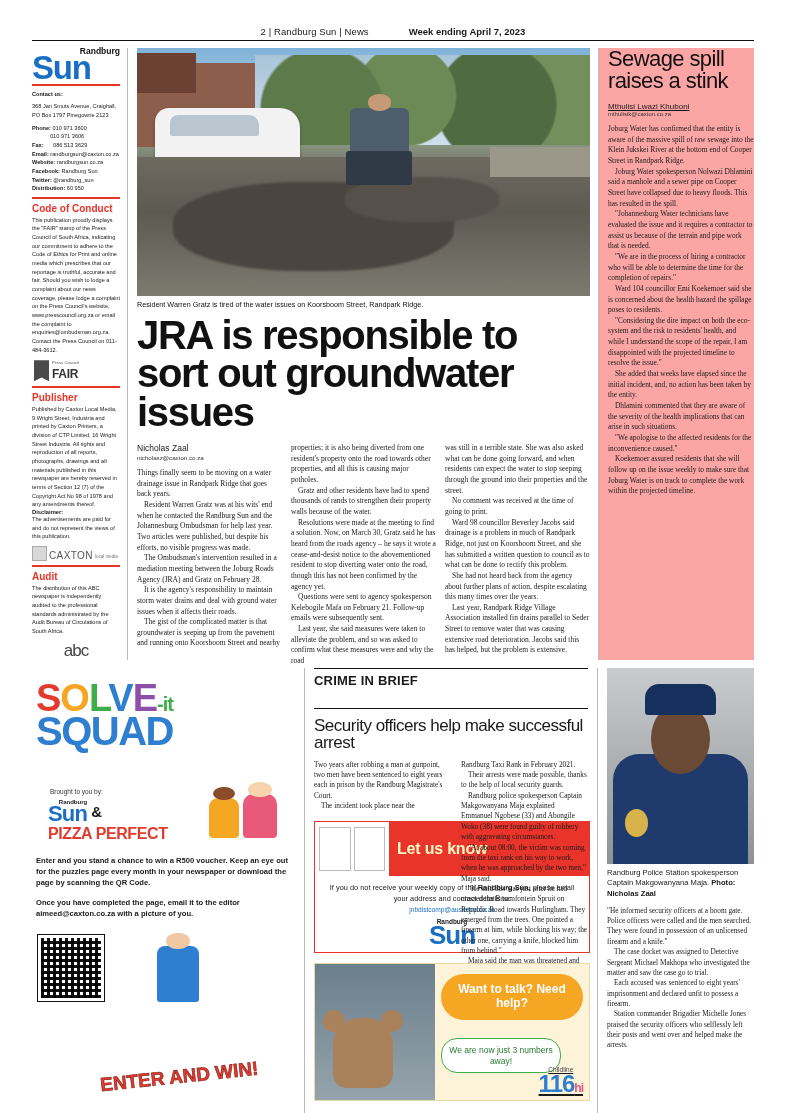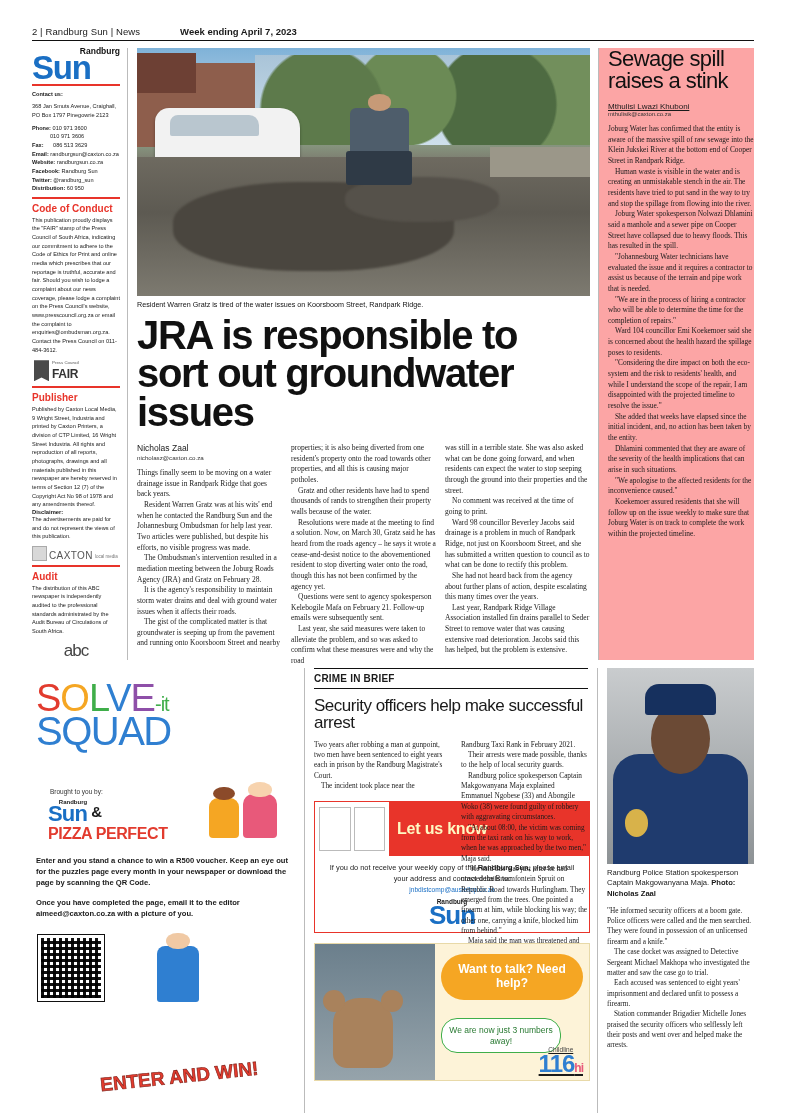--- a/index.html
+++ b/index.html
@@ -8,21 +8,21 @@
     background: #ffffff;
     font-family: "Liberation Serif", serif;
     color: #1a1a1a;
     overflow: hidden;
     position: relative;
   }
   .page { width: 786px; height: 1113px; padding: 26px 32px 10px 32px; position: relative; }
 
   
   .topbar {
-    display: flex; justify-content: flex-start; align-items: flex-end;
+    display: flex; justify-content: center; align-items: flex-end;
     border-bottom: 1.6px solid #111;
     padding-bottom: 3px;
     font-family: "Liberation Sans", sans-serif;
     gap: 40px;
   }
   .topbar-left { font-size: 9.5px; letter-spacing: .1px; }
   .topbar-right { font-size: 9.5px; font-weight: 700; }
 
   
   .grid {
@@ -117,21 +117,21 @@
   
   .lower { display:flex; margin-top: 8px; height: 452px; }
   .lw-left { width: 272px; padding-right: 9px; }
   .lw-mid  { width: 294px; padding: 0 9px; border-left:.8px solid #bbb; border-right:.8px solid #bbb;}
   .lw-right{ width: 156px; padding-left: 9px; }
 
   
   .ad {
     background:#fff; height: 100%; position:relative; overflow:hidden;
   }
-  .ad-solve { font-family:"Liberation Sans",sans-serif; font-weight:400; position:relative; margin: 14px 0 0 4px;}
+  .ad-solve { font-family:"Liberation Sans",sans-serif; font-weight:700; position:relative; margin: 14px 0 0 4px;}
   .ad-solve .w1 { font-size:38px; letter-spacing:-1px; line-height:.85; }
   .ad-solve .w1 .c1{color:#e23b2e;} .ad-solve .w1 .c2{color:#f5a623;} .ad-solve .w1 .c3{color:#3fae49;}
   .ad-solve .w1 .c4{color:#2f7fd1;} .ad-solve .w1 .c5{color:#8e4fa8;}
   .ad-solve .it { font-size:20px; color:#3fae49; }
   .ad-solve .w2 { font-size:40px; letter-spacing:-1.5px; line-height:.85; color:#2f7fd1; }
   .brought { font-family:"Liberation Sans",sans-serif; font-size:6.5px; color:#333; margin: 40px 0 0 18px; line-height:1.2;}
   .ad-brands { display:flex; align-items:center; gap:4px; margin: 4px 0 0 16px; }
   .ad-brands .sunlogo { font-family:"Liberation Sans",sans-serif; line-height:.8; }
   .ad-brands .sunlogo .sm{font-size:6px;font-weight:700;display:block;text-align:right;}
   .ad-brands .sunlogo .big{font-size:22px;font-weight:700;color:#1a6fc4;letter-spacing:-.8px;}
@@ -147,21 +147,21 @@
      position:absolute; right:36px; bottom:34px; text-align:center; line-height:.95; -webkit-text-stroke:.6px #7a1a12;}
   .mascot { position:absolute; right:96px; bottom:118px; width:42px; height:56px; background:#2f7fd1; border-radius:8px 8px 3px 3px;}
   .mascot:before{content:"";position:absolute;left:22%;top:-24%;width:56%;height:30%;background:#f0c9a4;border-radius:50%;}
   .char2 { position:absolute; right:18px; top:126px; width:34px; height:44px; background:#e8597a; border-radius:10px 10px 4px 4px;}
   .char2:before{content:"";position:absolute;left:14%;top:-28%;width:72%;height:34%;background:#f7d3ae;border-radius:50% 50% 45% 45%;}
   .char3 { position:absolute; right:56px; top:130px; width:30px; height:40px; background:#f5a623; border-radius:9px 9px 4px 4px;}
   .char3:before{content:"";position:absolute;left:14%;top:-28%;width:72%;height:34%;background:#8b4a2a;border-radius:50%;}
 
   
   .kicker-rule { border-top:1.4px solid #111; margin-bottom:4px; }
-  .kicker { font-family:"Liberation Sans",sans-serif; font-weight:700; font-size:10px; letter-spacing:.2px; padding-bottom:4px;
+  .kicker { font-family:"Liberation Sans",sans-serif; font-weight:700; font-size:13px; letter-spacing:.2px; padding-bottom:20px;
      border-bottom:1.2px solid #111; margin-bottom:8px;}
   .crime-head { font-family:"Liberation Sans",sans-serif; font-size:17px; line-height:1.02; letter-spacing:-.5px; margin-bottom:8px;}
   .crime-cols { display:flex; gap:9px; }
   .crime-cols .ccol { width: 138px; }
   .ctxt { font-size:7.3px; line-height:1.42; }
   .ctxt p { text-indent:7px; }
   .ctxt p.first { text-indent:0; }
 
   
   .letbox { border: 1.6px solid #e8342a; margin-top:10px; width: 276px; background:#fff; }
@@ -318,21 +318,20 @@
         </div>
       </div>
     </div>
 
     <div class="col-right">
       <div class="rhead">Sewage spill raises a stink</div>
       <div class="rbyline">Mthulisi Lwazi Khuboni</div>
       <div class="rbyline-mail">mthulisik@caxton.co.za</div>
       <div class="rtxt">
         <p class="first">Joburg Water has confirmed that the entity is aware of the massive spill of raw sewage into the Klein Jukskei River at the bottom end of Cooper Street in Randpark Ridge.</p>
-        <p>Human waste is visible in the water and is creating an unmistakable stench in the air. The residents have tried to put sand in the way to try and stop the spillage from flowing into the river.</p>
         <p>Joburg Water spokesperson Nolwazi Dhlamini said a manhole and a sewer pipe on Cooper Street have collapsed due to heavy floods. This has resulted in the spill.</p>
         <p>"Johannesburg Water technicians have evaluated the issue and it requires a contractor to assist us because of the terrain and pipe work that is needed.</p>
         <p>"We are in the process of hiring a contractor who will be able to determine the time for the completion of repairs."</p>
         <p>Ward 104 councillor Emi Koekemoer said she is concerned about the health hazard the spillage poses to residents.</p>
         <p>"Considering the dire impact on both the eco-system and the risk to residents' health, and while I understand the scope of the repair, I am disappointed with the projected timeline to resolve the issue."</p>
         <p>She added that weeks have elapsed since the initial incident, and, no action has been taken by the entity.</p>
         <p>Dhlamini commented that they are aware of the severity of the health implications that can arise in such situations.</p>
         <p>"We apologise to the affected residents for the inconvenience caused."</p>
         <p>Koekemoer assured residents that she will follow up on the issue weekly to make sure that Joburg Water is on track to complete the work within the projected timeline.</p>
       </div>

